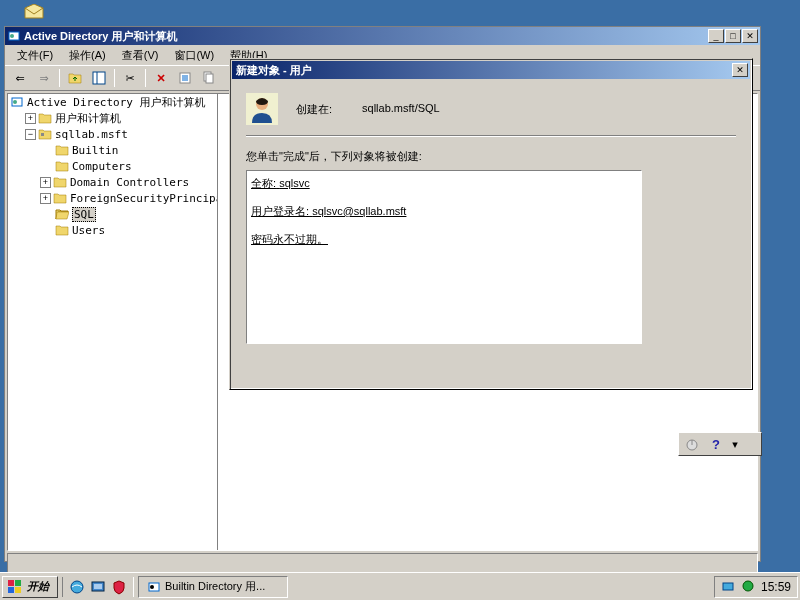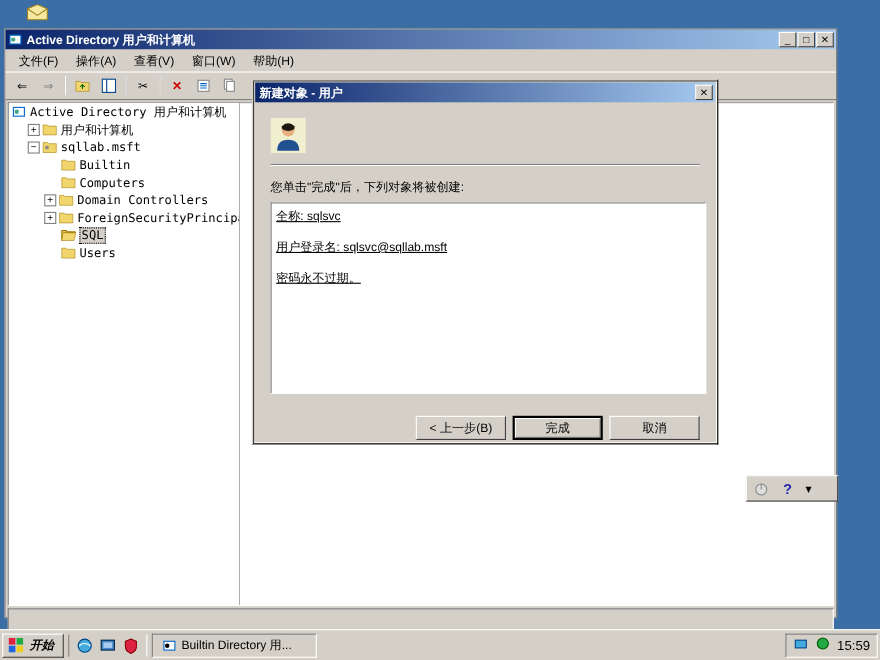--- a/index.html
+++ b/index.html
@@ -30,21 +30,21 @@
 .tree-spacer { width: 15px; display: inline-block; }
 .tree-icon { width: 14px; height: 14px; margin-right: 3px; display: inline-flex; align-items: center; justify-content: center; }
 .tree-label { cursor: pointer; font-family: "Fixedsys", "SimSun", monospace; }
 .tree-label.selected { background: #d4d0c8; border: 1px dotted #000; padding: 0 1px; }
 
 .list-pane { flex: 1; background: #fff; position: relative; }
 
 .statusbar { height: 20px; background: #d4d0c8; border-top: 1px solid #fff; margin: 0 2px 2px; border: 1px solid; border-color: #808080 #fff #fff #808080; }
 
 
-.dialog { position: absolute; left: 229px; top: 72px; width: 424px; height: 332px; background: #d4d0c8; border: 1px solid; border-color: #d4d0c8 #000 #000 #d4d0c8; box-shadow: 1px 1px 0 #404040 inset, -1px -1px 0 #fff inset; }
+.dialog { position: absolute; left: 229px; top: 58px; width: 524px; height: 332px; background: #d4d0c8; border: 1px solid; border-color: #d4d0c8 #000 #000 #d4d0c8; box-shadow: 1px 1px 0 #404040 inset, -1px -1px 0 #fff inset; }
 .dialog-titlebar { background: linear-gradient(to right, #0a246a, #a6caf0); height: 18px; display: flex; align-items: center; padding: 0 2px; color: #fff; margin: 2px; }
 .dialog-titlebar .title { flex: 1; font-weight: bold; padding-left: 2px; }
 .dialog-body { padding: 12px 16px; }
 .dialog-header { display: flex; align-items: center; gap: 18px; padding-bottom: 10px; border-bottom: 1px solid #808080; margin-bottom: 12px; }
 .dialog-header-border { border-bottom: 1px solid #fff; margin-bottom: 12px; margin-top: -12px; }
 .avatar { width: 32px; height: 32px; }
 .created-in { display: flex; gap: 30px; font-size: 11px; }
 .instruction { margin-bottom: 6px; }
 .details-box { width: 396px; height: 174px; background: #fff; border: 1px solid; border-color: #808080 #fff #fff #808080; padding: 4px; position: relative; overflow-y: scroll; overflow-x: hidden; text-decoration: underline; }
 .details-box::-webkit-scrollbar { width: 16px; }
@@ -258,35 +258,34 @@
     <div class="win-btn">✕</div>
   </div>
   <div class="dialog-body">
     <div class="dialog-header">
       <div class="avatar"><svg viewBox="0 0 32 32">
             <rect width="32" height="32" fill="#f0f0d0"></rect>
             <circle cx="16" cy="11" r="6" fill="#e8b080"></circle>
             <path d="M6 30 Q6 20 16 20 Q26 20 26 30" fill="#205090"></path>
             <path d="M10 8 Q16 2 22 8 Q22 12 16 12 Q10 12 10 8" fill="#201810"></path>
           </svg></div>
+      <div class="created-in">
+        <span>创建在:</span>
+        <span>sqllab.msft/SQL</span>
+      </div>
     </div>
     <div class="dialog-header-border"></div>
     <div class="instruction">您单击"完成"后，下列对象将被创建:</div>
     <div class="details-box">
       <div class="details-line"><span>全称:</span> <span>sqlsvc</span></div>
       <div class="details-line" style="height:12px"></div>
       <div class="details-line"><span>用户登录名:</span> <span>sqlsvc@sqllab.msft</span></div>
       <div class="details-line" style="height:12px"></div>
       <div class="details-line">密码永不过期。</div>
     </div>
-  </div>
-  <div class="dialog-buttons">
-    <button class="dlg-btn">&lt; 上一步(B)</button>
-    <button class="dlg-btn default">完成</button>
-    <button class="dlg-btn">取消</button>
   </div>
 </div>
 
 <div class="mini-toolbar">
   <div class="mini-btn">
       <svg width="16" height="14">
         <ellipse cx="8" cy="8" rx="5" ry="5" fill="#ddd" stroke="#888"></ellipse>
         <line x1="8" y1="3" x2="8" y2="8" stroke="#888"></line>
       </svg>
     </div>

